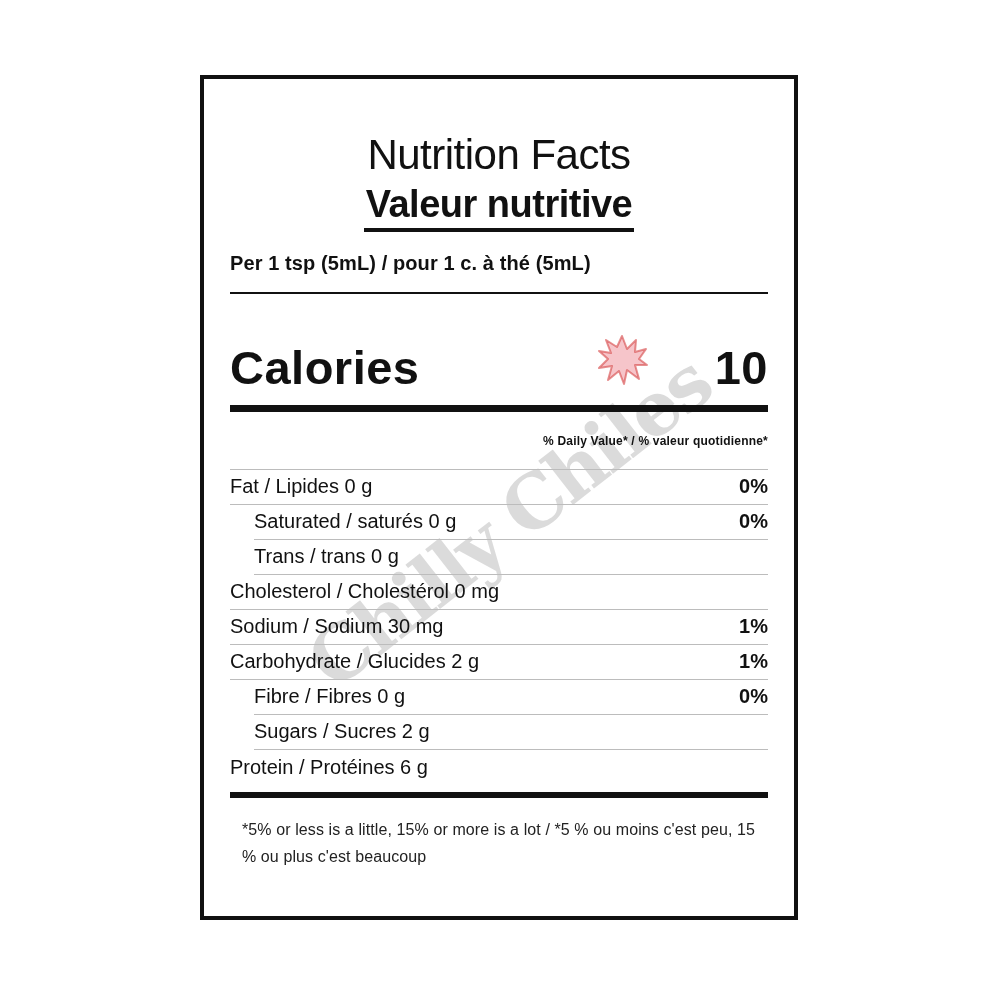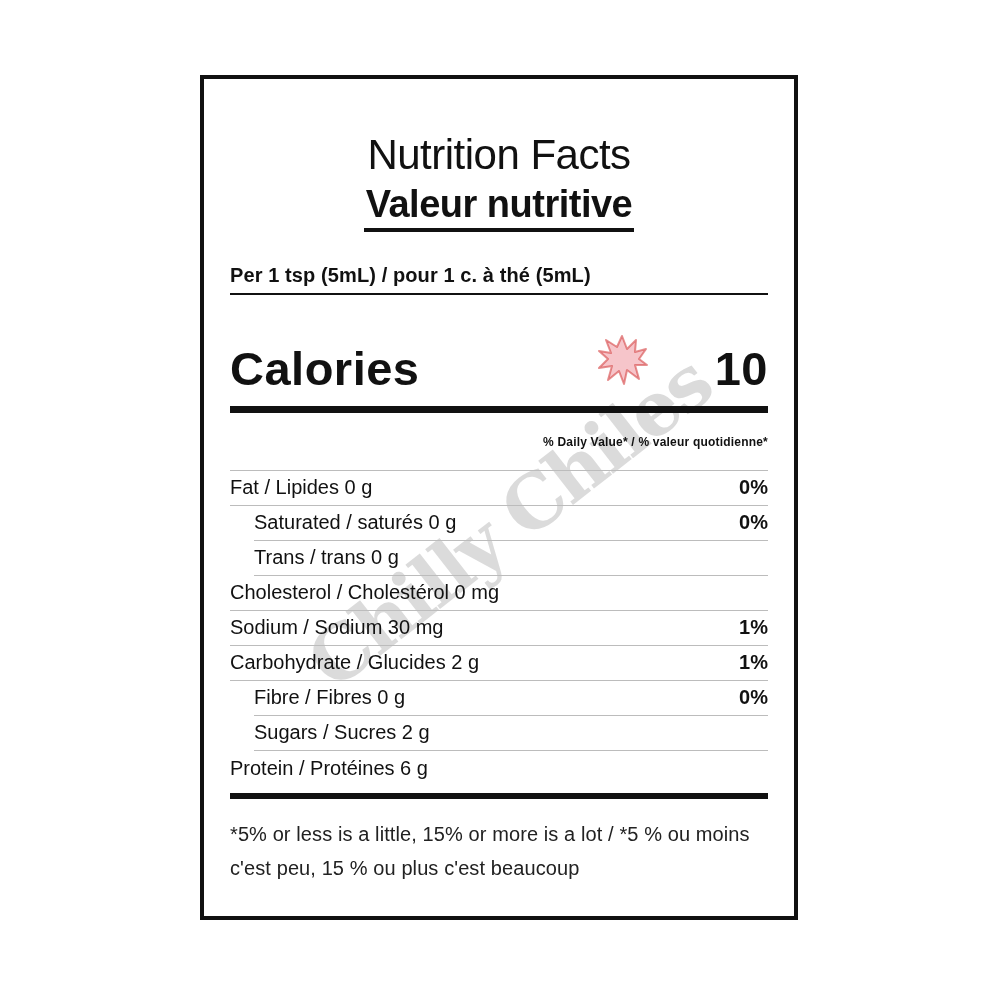--- a/index.html
+++ b/index.html
@@ -25,43 +25,44 @@
   .leaf-splat { position:absolute; left:392px; top:255px; width:52px; height:52px; pointer-events:none; }
   
   .content { position:relative; padding:48px 26px 0 26px; }
   .title { text-align:center; font-size:42px; font-weight:400; line-height:1.32; letter-spacing:-0.5px; }
   .title-fr-wrap { text-align:center; line-height:1.32; }
   .title-fr {
     display:inline-block; font-size:38px; font-weight:800; letter-spacing:-0.5px;
     border-bottom:4px solid #111111; padding:0 2px 1px 2px; line-height:1.18;
   }
   .serving {
-    margin-top:32px; font-size:20px; font-weight:600; letter-spacing:0.1px;
-    padding-bottom:6px; border-bottom:2px solid #111111;
+    margin-top:20px; font-size:20px; font-weight:600; letter-spacing:0.1px;
+    padding-bottom:17px; border-bottom:2px solid #111111;
   }
   .calories-row {
     display:flex; justify-content:space-between; align-items:flex-end;
     margin-top:48px; font-size:47px; font-weight:800; line-height:1.12; letter-spacing:0.5px;
   }
   .thick-bar { height:7px; background:#111111; margin-top:10px; }
   .dv-header {
     text-align:right; font-size:12px; font-weight:700; letter-spacing:0.2px;
     margin-top:22px; padding-bottom:21px; border-bottom:1px solid #bcbcbc;
   }
   .nrow {
     display:flex; justify-content:space-between; align-items:center;
     height:35px; font-size:20px; border-bottom:1px solid #bcbcbc;
   }
   .nrow.indent { margin-left:24px; }
   .nrow:last-child { border-bottom:none; }
   .nrow .dv { font-weight:700; }
   .thick-bar2 { height:6px; background:#111111; margin-top:7px; }
   .footnote {
-    margin-top:18px; font-size:20px; color:#222222; line-height:1.7; letter-spacing:0.1px;
+    margin-top:18px; font-size:16px; color:#222222; line-height:1.7; letter-spacing:0.1px;
     max-width:546px;
+    margin-left:12px;
   }
 </style>
 </head>
 <body>
 
 <div class="page">
   <div class="label-box">
 
     <div class="watermark">Chilly Chiles</div>
 

